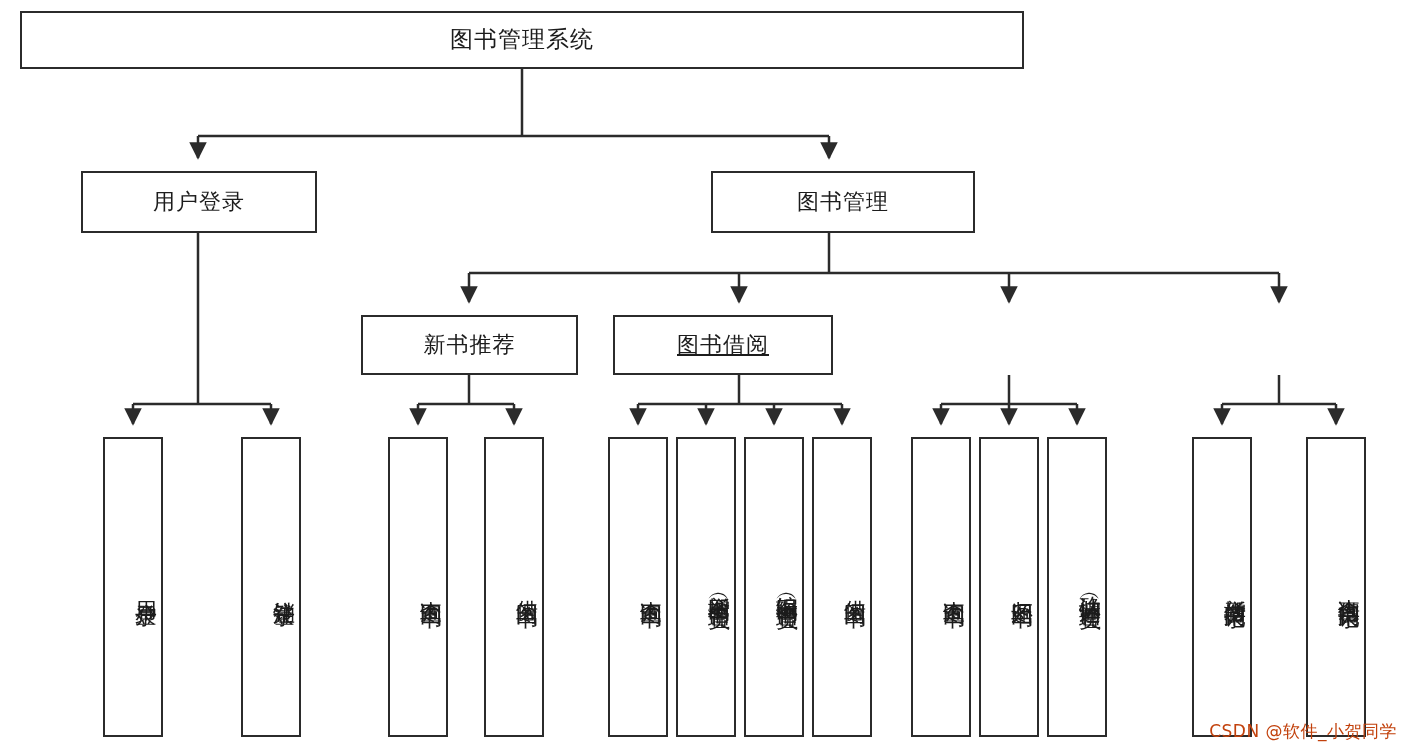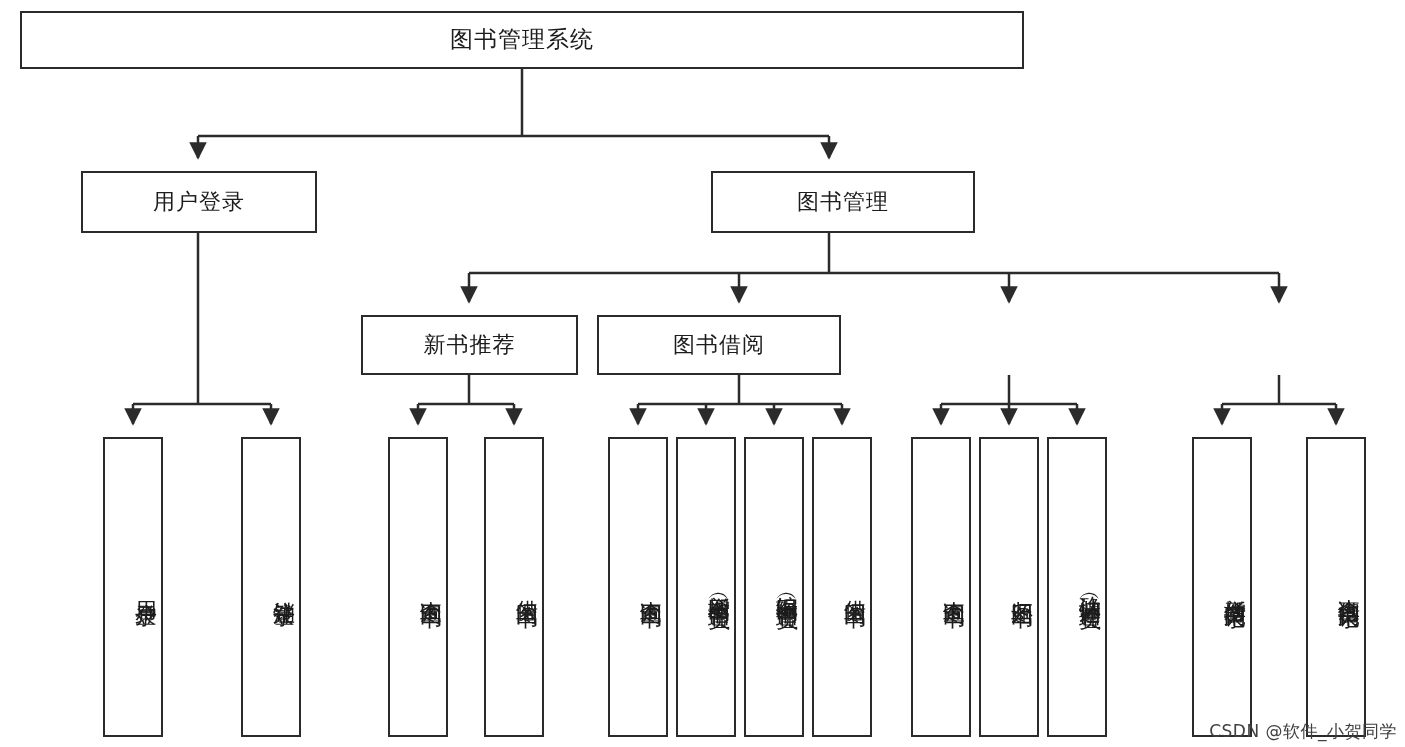--- a/index.html
+++ b/index.html
@@ -58,21 +58,21 @@
     text-align: center;
   }
   .node.root {
     font-size: 23px;
   }
   .watermark {
     position: absolute;
     right: 8px;
     bottom: 4px;
     font-size: 17px;
-    color: #404040;
+    color: #c2410c;
     letter-spacing: 0.5px;
     z-index: 3;
     white-space: nowrap;
   }
 </style>
 </head>
 <body>
 
 <div id="canvas">
 
@@ -133,21 +133,21 @@
   <div class="node horiz" style="left:81px; top:171px; width:236px; height:62px;">
     <span>用户登录</span>
   </div>
   <div class="node horiz" style="left:711px; top:171px; width:264px; height:62px;text-align:center;">
     <span>图书管理</span>
   </div>
 
   <div class="node horiz" style="left:361px; top:315px; width:217px; height:60px;">
     <span>新书推荐</span>
   </div>
-  <div class="node horiz" style="left:597px; top:315px; width:244px; height:60px;">
+  <div class="node horiz" style="left:613px; top:315px; width:220px; height:60px;text-decoration:underline;">
     <span>图书借阅</span>
   </div>
 
   <div class="node vert" style="left:103px; top:437px; width:60px; height:300px;">
     <span class="vlabel">用户登录</span>
   </div>
   <div class="node vert" style="left:241px; top:437px; width:60px; height:300px;">
     <span class="vlabel">注销登录</span>
   </div>
 

